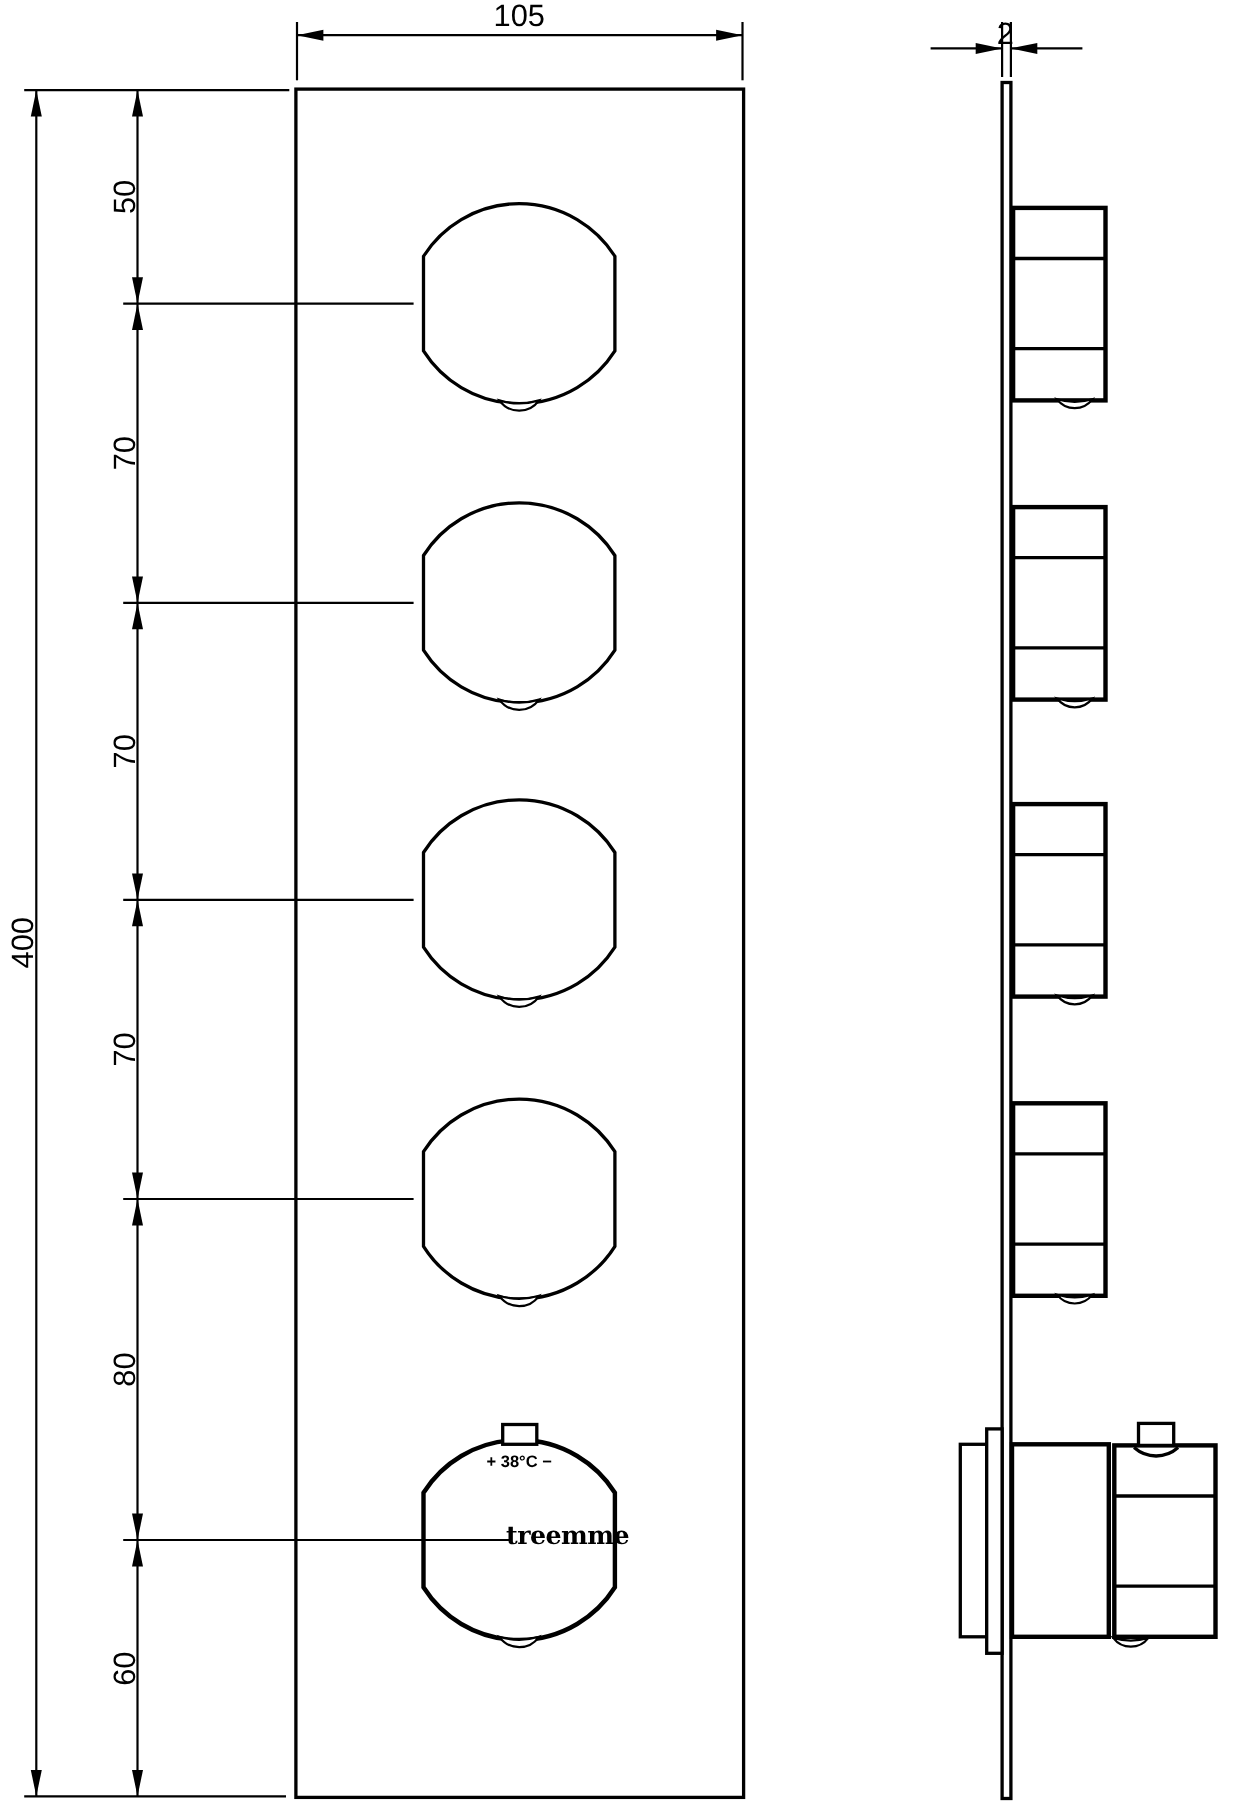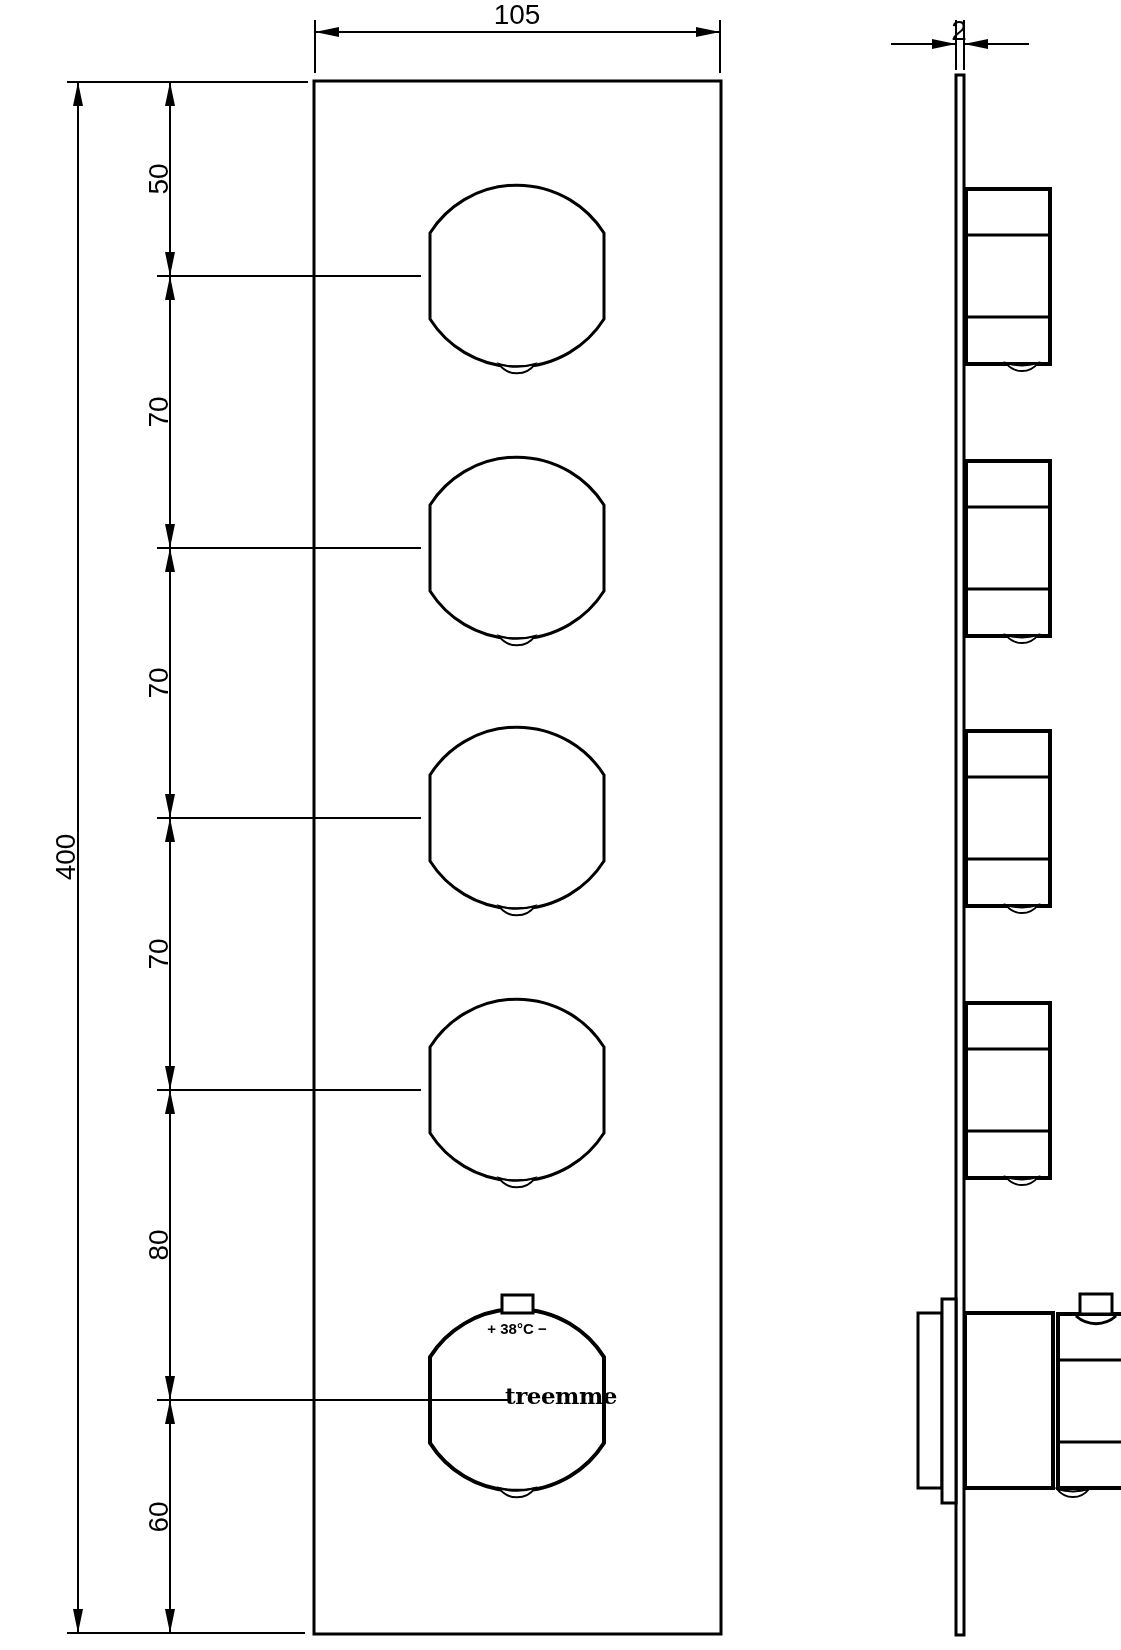--- a/index.html
+++ b/index.html
@@ -1,16 +1,16 @@
 <!DOCTYPE html>
 <html style="--line: #000000; --bg: #ffffff;"><head>
 <meta charset="utf-8">
 <style>
   html,body { margin:0; padding:0; background:#fff; }
-  .stage { width:980px; height:1650px; background:var(--bg,#fff); position:relative;margin-left:45px; }
+  .stage { width:980px; height:1650px; background:var(--bg,#fff); position:relative; }
   svg { display:block; }
   .s3  { fill:#fff; stroke:var(--line,#000); stroke-width:3; }
   .s3n { fill:none; stroke:var(--line,#000); stroke-width:3; }
   .s4  { fill:#fff; stroke:var(--line,#000); stroke-width:4; }
   .lens{ fill:#fff; stroke:var(--line,#000); stroke-width:2; }
   .dimline { fill:none; stroke:var(--line,#000); stroke-width:2; }
   .arrow   { fill:var(--line,#000); stroke:none; }
   .dimtext { font-family:"Liberation Sans", sans-serif; font-size:28px; fill:var(--line,#000); }
   .temp  { font-family:"Liberation Sans", sans-serif; font-weight:bold; font-size:15px; fill:var(--line,#000); }
   .brand { font-family:"DejaVu Serif", serif; font-weight:bold; font-size:23px; letter-spacing:-0.5px; fill:var(--line,#000); }

